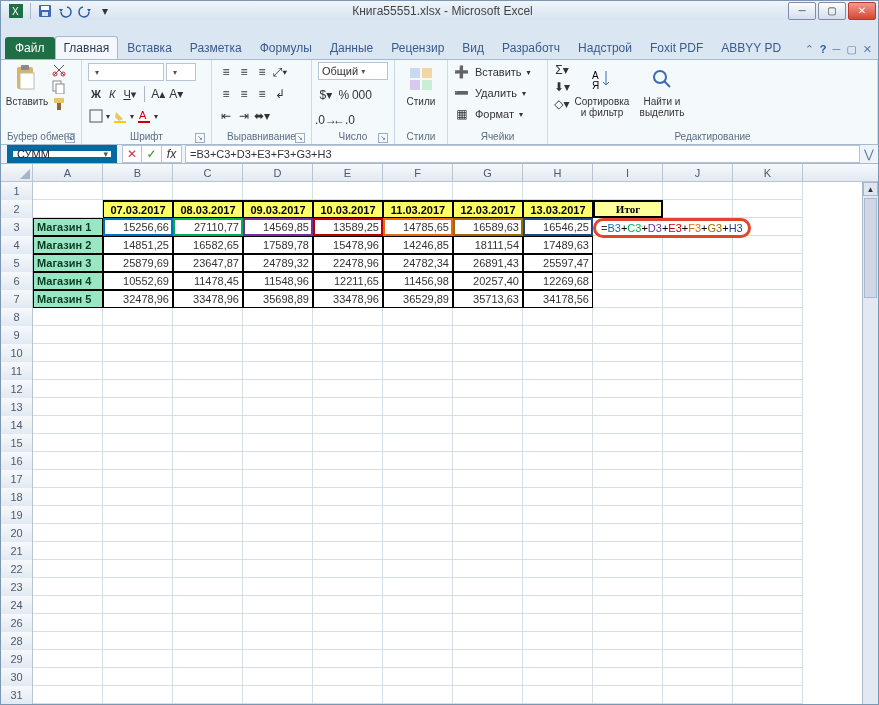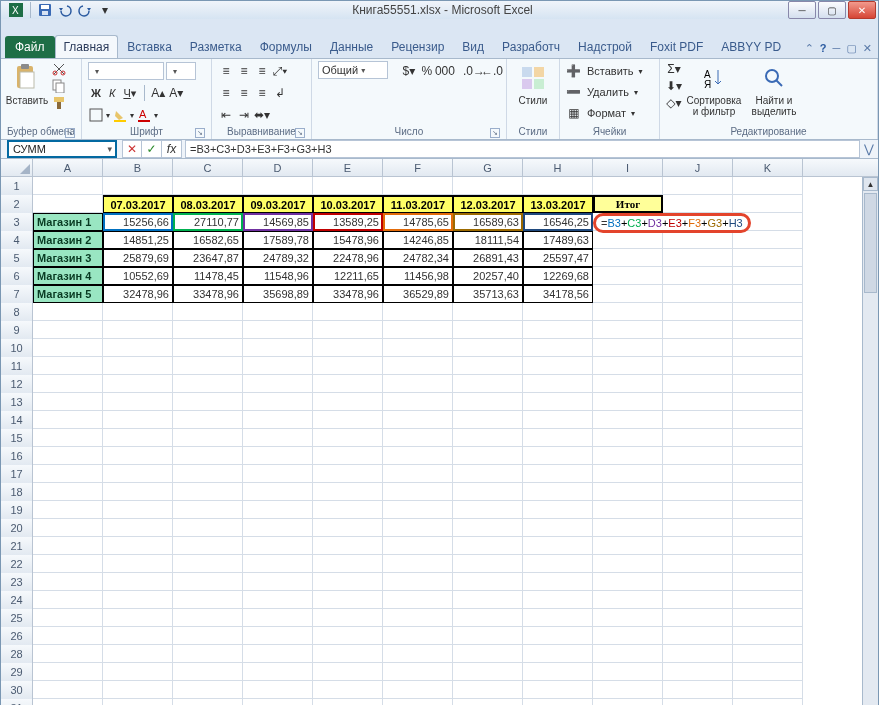--- a/index.html
+++ b/index.html
@@ -31,21 +31,21 @@
   .bigbtn .icon { width:30px; height:30px; display:flex; align-items:center; justify-content:center; }
   .bigbtn .lbl { font-size:10px; text-align:center; line-height:11px; }
   .stackcol { display:flex; flex-direction:column; gap:1px; }
   .srow { display:flex; gap:2px; align-items:center; height:20px; }
   .icon16 { width:16px; height:16px; display:inline-flex; align-items:center; justify-content:center; }
   .combo { border:1px solid #b6c4d6; background:#fff; height:18px; font-size:11px; padding:0 3px; display:flex; align-items:center; gap:3px; }
   .combo .dd { font-size:8px; color:#555; }
   .ribbtn { border:1px solid transparent; padding:0 2px; height:18px; display:flex; align-items:center; font-size:11px; }
 
   .formula-row { height:22px; background:#eef3f9; border-bottom:1px solid #a8b9cc; display:flex; align-items:center; }
-  .namebox { width:110px; border:2px solid #0369a1; background:#fff; height:18px; margin:0 2px 0 6px; display:flex; align-items:center; padding:0 4px; font-size:11px; color:#222; position:relative;}
+  .namebox { width:110px; border:6px solid #0369a1; background:#fff; height:18px; margin:0 2px 0 6px; display:flex; align-items:center; padding:0 4px; font-size:11px; color:#222; position:relative;}
   .namebox .dd { position:absolute; right:3px; font-size:9px; color:#555;}
   .fx-btns { display:flex; gap:0; margin:0 3px; }
   .fxb { width:20px; height:18px; border:1px solid #b6c4d6; background:#fff; display:flex; align-items:center; justify-content:center; border-left:none; }
   .fxb:first-child{ border-left:1px solid #b6c4d6; }
   .formula-input { flex:1; border:1px solid #b6c4d6; background:#fff; height:18px; font-size:11px; padding:0 4px; display:flex; align-items:center; }
   .fx-expand { width:18px; height:18px; display:flex; align-items:center; justify-content:center; color:#5a7aa8; }
 
   .grid-wrap { flex:1; display:flex; flex-direction:column; background:#fff; position:relative; }
   .colhdrs { display:flex; height:18px; background:linear-gradient(#f6f9fc,#e2e9f1); border-bottom:1px solid #b9c4d2; }
   .rowhdr { width:32px; border-right:1px solid #b9c4d2; background:linear-gradient(#f6f9fc,#e2e9f1); text-align:center; font-size:11px; color:#4a5a70; display:flex; align-items:center; justify-content:center; }
@@ -245,21 +245,21 @@
         <div class="srow">
           <span class="icon16">⇤</span>
           <span class="icon16">⇥</span>
           <span class="icon16">⬌▾</span>
         </div>
       </div>
       <div class="rgroup-label"><span>Выравнивание</span><span class="dlg">↘</span></div>
     </div>
 
     <div class="rgroup" style="min-width:80px">
-      <div class="rgroup-body" style="flex-direction:row;gap:13px">
+      <div class="rgroup-body" style="flex-direction:column;gap:5px">
         <div class="combo" style="width:70px">
             <span>Общий</span>
             <span class="dd">▾</span>
           </div>
         <div class="srow">
           <span class="icon16">$▾</span>
           <span class="icon16">%</span>
           <span class="icon16">000</span>
         </div>
         <div class="srow">
@@ -719,34 +719,20 @@
           <div class="cell wD"></div>
           <div class="cell wE"></div>
           <div class="cell wF"></div>
           <div class="cell wG"></div>
           <div class="cell wH"></div>
           <div class="cell wI"></div>
           <div class="cell wJ"></div>
           <div class="cell wK"></div>
         </div>
         <div class="gridrow">
-          <div class="rowhdr">25</div>
-          <div class="cell wA"></div>
-          <div class="cell wB"></div>
-          <div class="cell wC"></div>
-          <div class="cell wD"></div>
-          <div class="cell wE"></div>
-          <div class="cell wF"></div>
-          <div class="cell wG"></div>
-          <div class="cell wH"></div>
-          <div class="cell wI"></div>
-          <div class="cell wJ"></div>
-          <div class="cell wK"></div>
-        </div>
-        <div class="gridrow">
           <div class="rowhdr">26</div>
           <div class="cell wA"></div>
           <div class="cell wB"></div>
           <div class="cell wC"></div>
           <div class="cell wD"></div>
           <div class="cell wE"></div>
           <div class="cell wF"></div>
           <div class="cell wG"></div>
           <div class="cell wH"></div>
           <div class="cell wI"></div>

